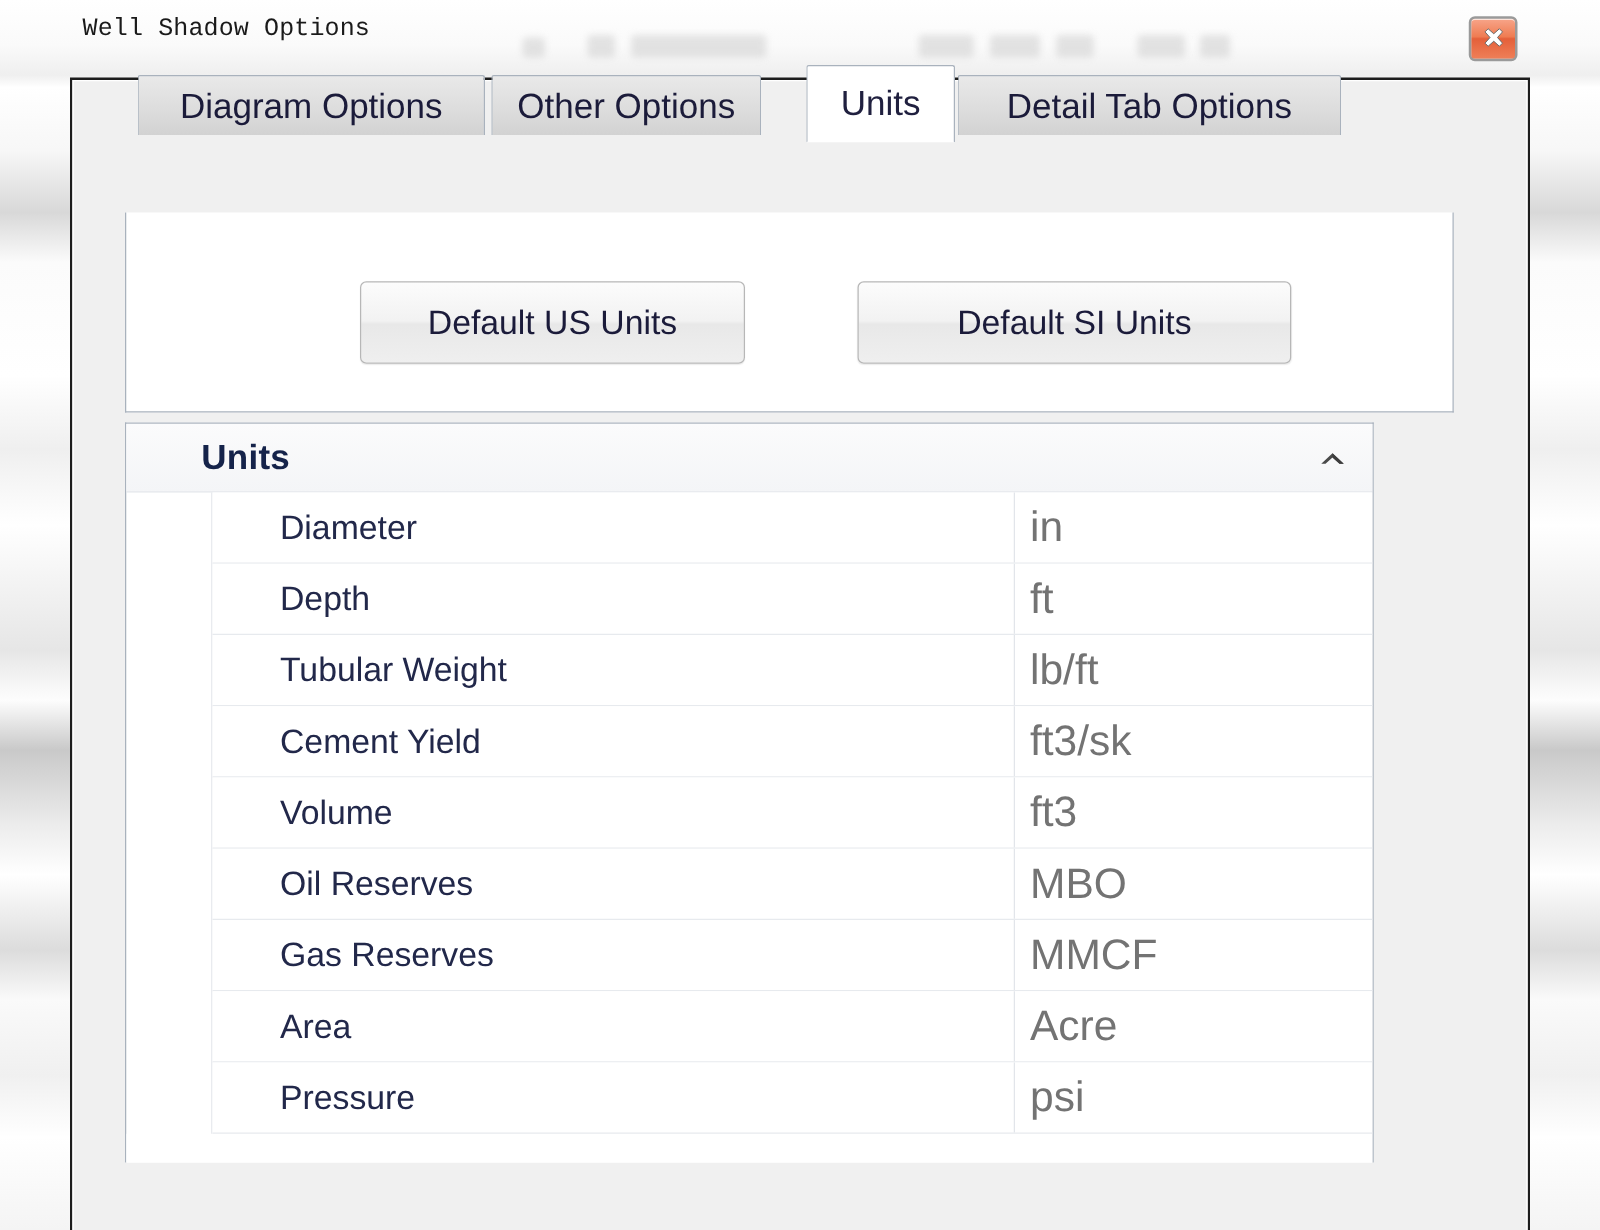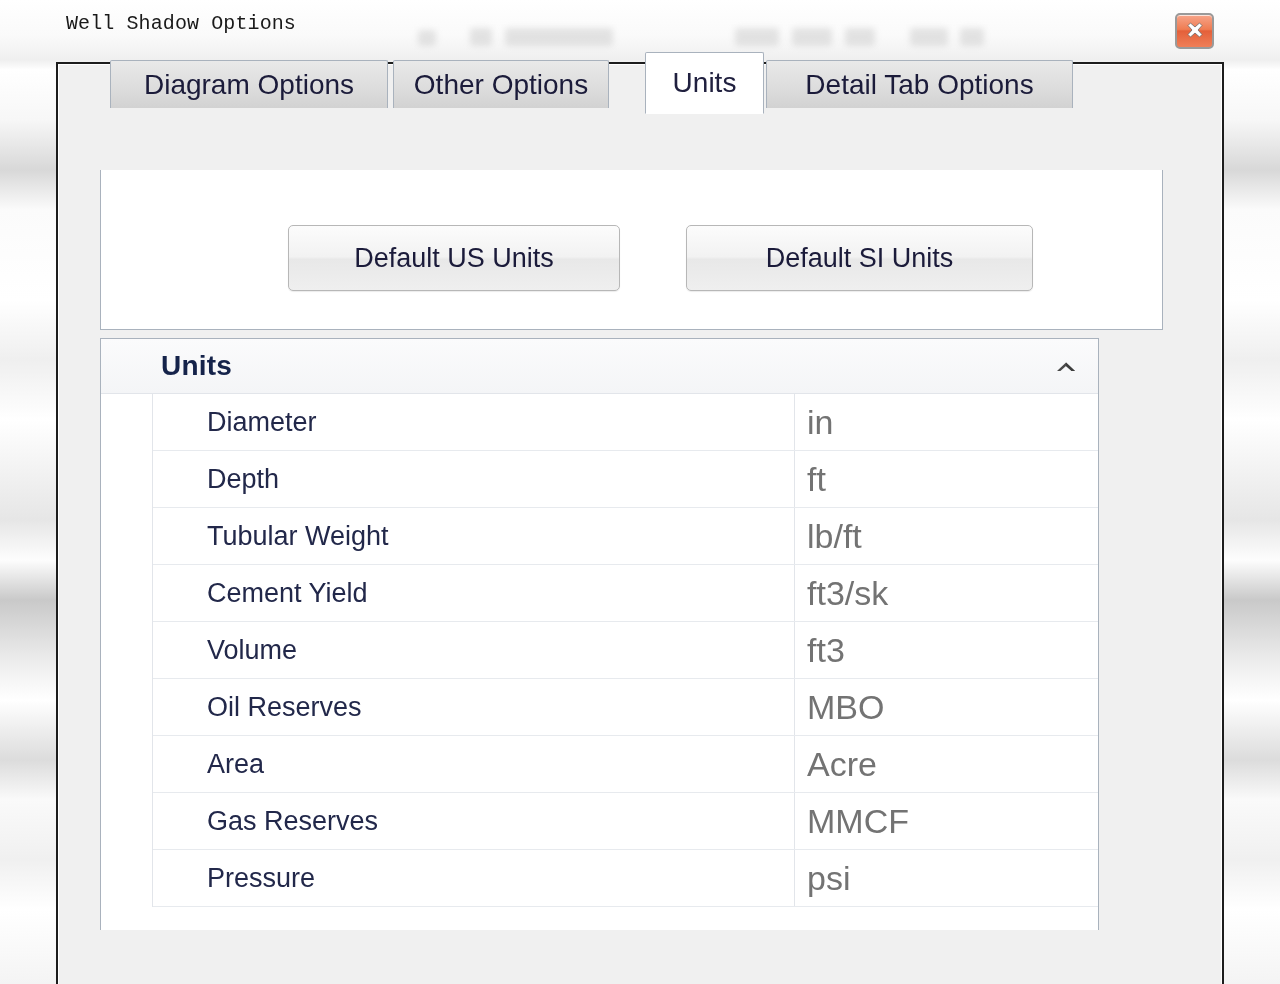--- a/index.html
+++ b/index.html
@@ -122,21 +122,21 @@
     background: linear-gradient(to bottom, #fcfcfc 0%, #f2f2f2 48%, #e8e8e8 52%, #efefef 100%);
     border: 1px solid #b7b7b7;
     border-radius: 5px;
     color: #1b1b3a;
     font-size: 27px;
     display: flex; align-items: center; justify-content: center;
     cursor: pointer;
     box-shadow: 0 1px 1px rgba(0,0,0,.08);
     white-space: nowrap;
   }
-  #btn-us { left: 187px; width: 332px; }
+  #btn-us { left: 187px; width: 308px; }
   #btn-si { left: 585px; width: 347px; }
 
   
   #panel-grid {
     position: absolute;
     left: 100px; top: 338px;
     width: 999px; height: 592px;
     background: #ffffff;
     border: 1px solid #a9b2bd;
     border-bottom: none;
@@ -159,21 +159,21 @@
   }
   #collapse-icon {
     position: absolute; right: 18px; top: 14px;
     width: 28px; height: 28px;
     display: flex; align-items: center; justify-content: center;
     cursor: pointer;
   }
 
   #grid-rows {
     position: relative;
-    margin-left: 51px;
+    margin-left: 68px;
     border-left: 1px solid #e2e5ea;
   }
   .grid-row {
     position: relative;
     height: 57px;
     display: flex; align-items: center;
     border-bottom: 1px solid #e7eaee;
     background: #ffffff;
     cursor: pointer;
   }
@@ -282,27 +282,27 @@
       </div>
       <div class="grid-row">
         <div class="cell-label">Volume</div>
         <div class="cell-value">ft3</div>
       </div>
       <div class="grid-row">
         <div class="cell-label">Oil Reserves</div>
         <div class="cell-value">MBO</div>
       </div>
       <div class="grid-row">
+        <div class="cell-label">Gas Reserves</div>
+        <div class="cell-value">MMCF</div>
+      </div>
+      <div class="grid-row">
         <div class="cell-label">Area</div>
         <div class="cell-value">Acre</div>
       </div>
       <div class="grid-row">
-        <div class="cell-label">Gas Reserves</div>
-        <div class="cell-value">MMCF</div>
-      </div>
-      <div class="grid-row">
         <div class="cell-label">Pressure</div>
         <div class="cell-value">psi</div>
       </div>
     </div>
 
   <div id="grid-filler"></div>
 </div>
 
 </body></html>

